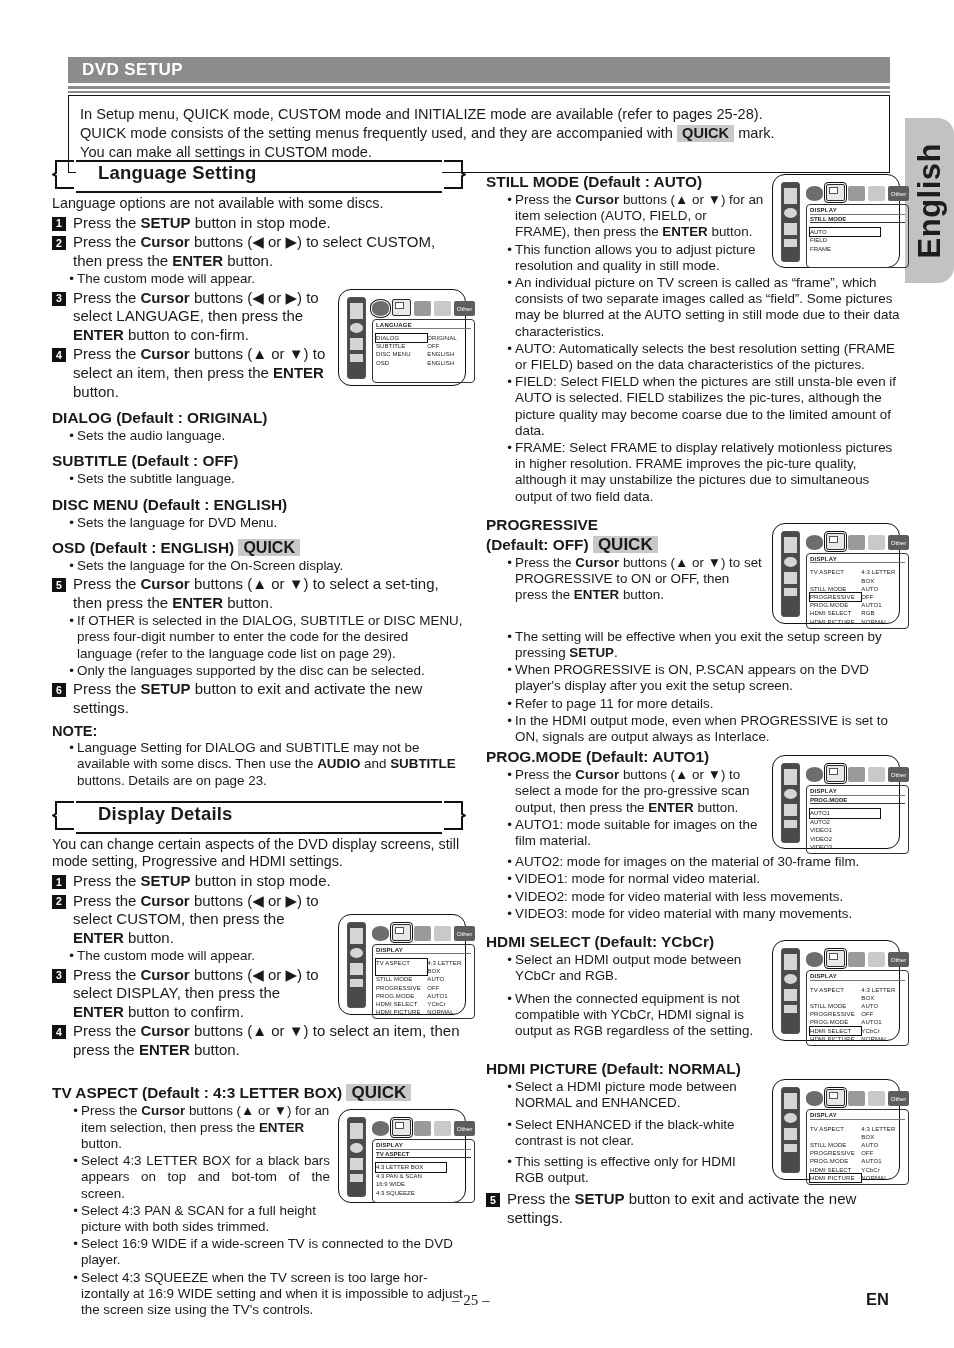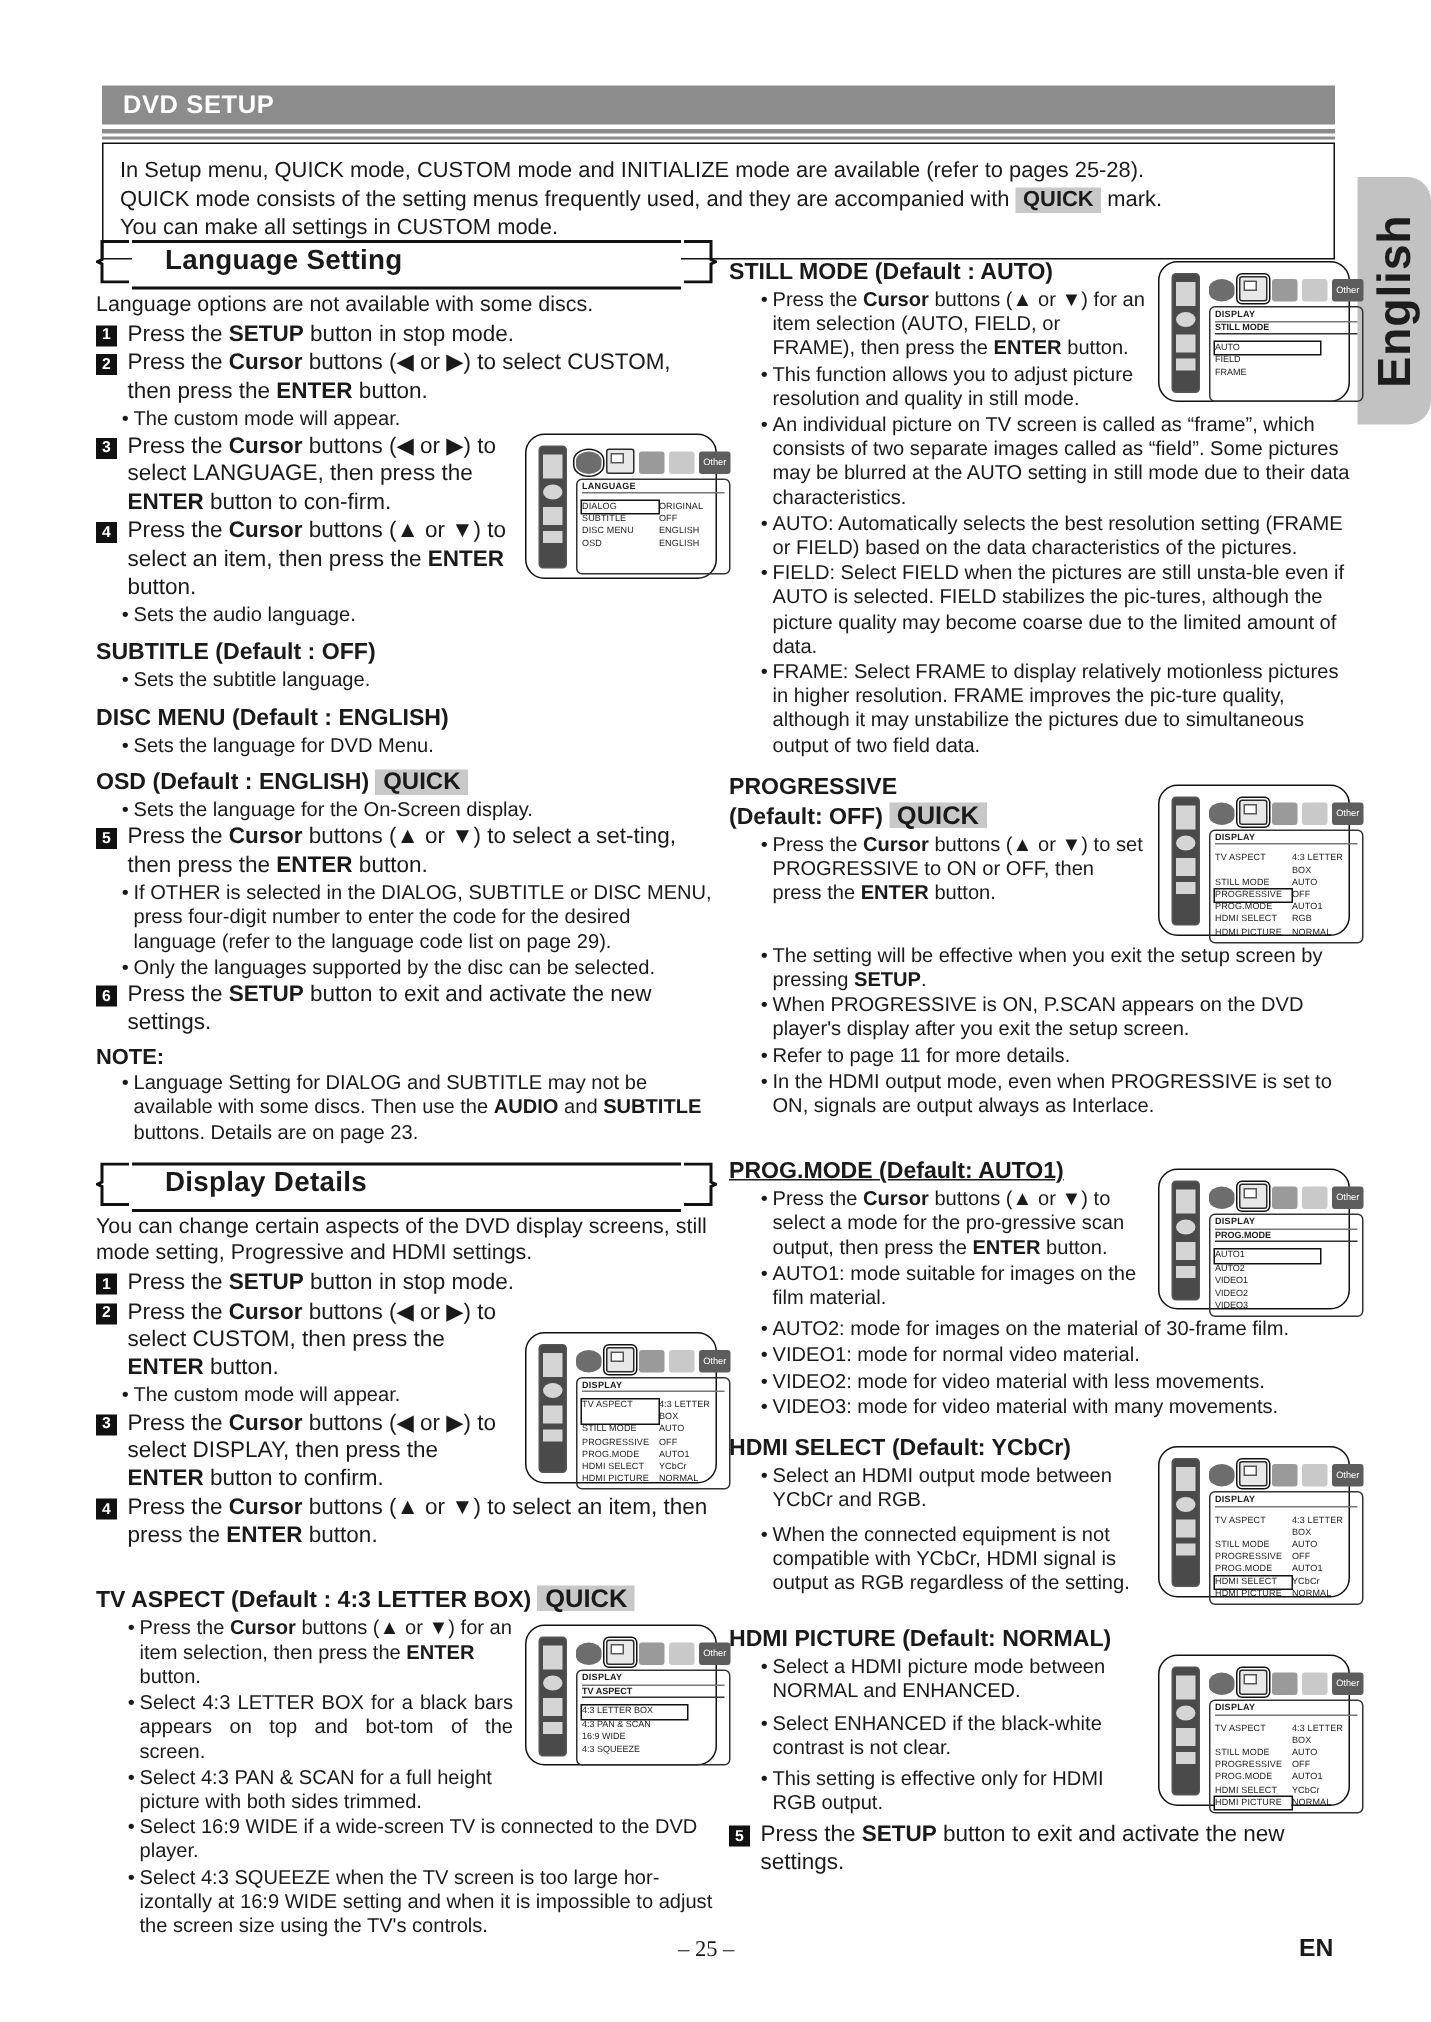--- a/index.html
+++ b/index.html
@@ -36,21 +36,21 @@
     border:1.5px solid #111;box-sizing:border-box;
     padding:9px 11px 10px 11px;font-size:14.6px;line-height:19px;
   }
   .quick-chip{
     background:#c8c8c8;font-weight:bold;padding:0 5px;display:inline-block;
     line-height:17px;
   }
 
   
   .col{position:absolute;top:160px;width:414px;}
-  .col-l{left:64px;}
+  .col-l{left:52px;}
   .col-r{left:486px;}
 
   
   .banner{position:relative;height:29px;margin-bottom:6px;}
   .banner .bar{
     position:absolute;left:24px;right:24px;top:0;height:29px;
     border-top:2px solid #111;border-bottom:2px solid #111;background:#fff;
   }
   .banner .chev{position:absolute;top:0;width:24px;height:29px;}
   .banner .chev.l{left:0;}
@@ -222,20 +222,21 @@
       <div class="step">
         <span class="num">3</span>
         <span class="txt">Press the <b>Cursor</b> buttons (◀ or ▶) to select LANGUAGE, then press the <b>ENTER</b> button to con-firm.</span>
       </div>
       <div class="step">
         <span class="num">4</span>
         <span class="txt">Press the <b>Cursor</b> buttons (▲ or ▼) to select an item, then press the <b>ENTER</b> button.</span>
       </div>
     </div>
 
+    <h3>DIALOG (Default : ORIGINAL)</h3>
     <div class="bul ind">
       <span class="dot">•</span>
       <span class="btxt">Sets the audio language.</span>
     </div>
 
     <h3>SUBTITLE (Default : OFF)</h3>
     <div class="bul ind">
       <span class="dot">•</span>
       <span class="btxt">Sets the subtitle language.</span>
     </div>
@@ -592,21 +593,21 @@
                 <div class="opt">AUTO2</div>
                 <div class="opt">VIDEO1</div>
                 <div class="opt">VIDEO2</div>
                 <div class="opt">VIDEO3</div>
               </div>
             </div>
           </div>
         </div>
       </div>
 
-      <h3 style="margin-top:26px;text-decoration:underline;">PROG.MODE (Default: AUTO1)</h3>
+      <h3 style="margin-top:2px;">PROG.MODE (Default: AUTO1)</h3>
       <div class="bul ind2">
         <span class="dot">•</span>
         <span class="btxt">Press the <b>Cursor</b> buttons (▲ or ▼) to select a mode for the pro-gressive scan output, then press the <b>ENTER</b> button.</span>
       </div>
       <div class="bul ind2">
         <span class="dot">•</span>
         <span class="btxt">AUTO1: mode suitable for images on the film material.</span>
       </div>
     </div>
 

